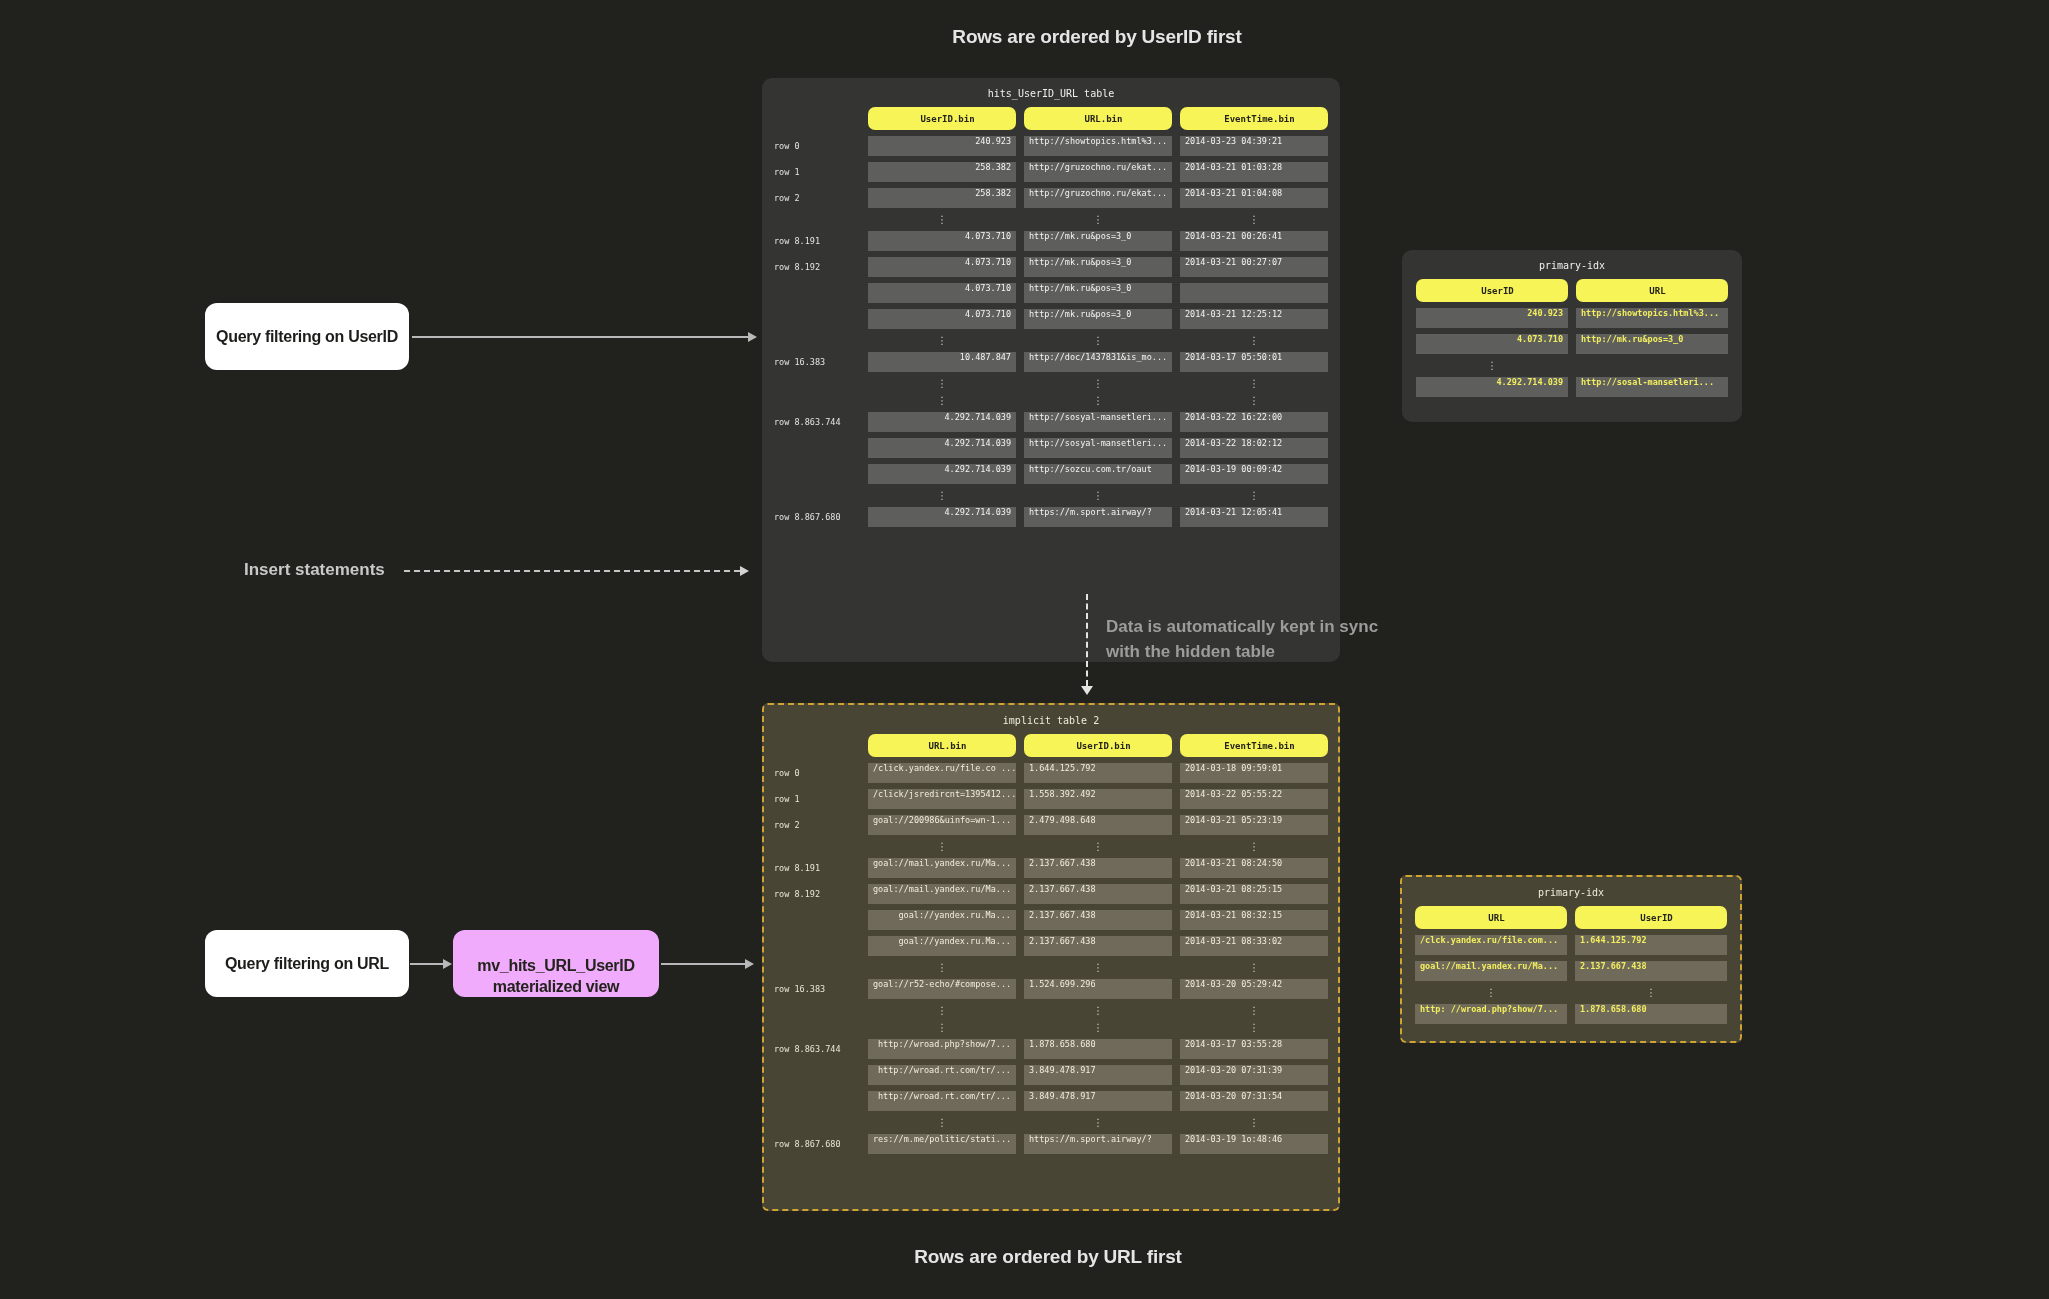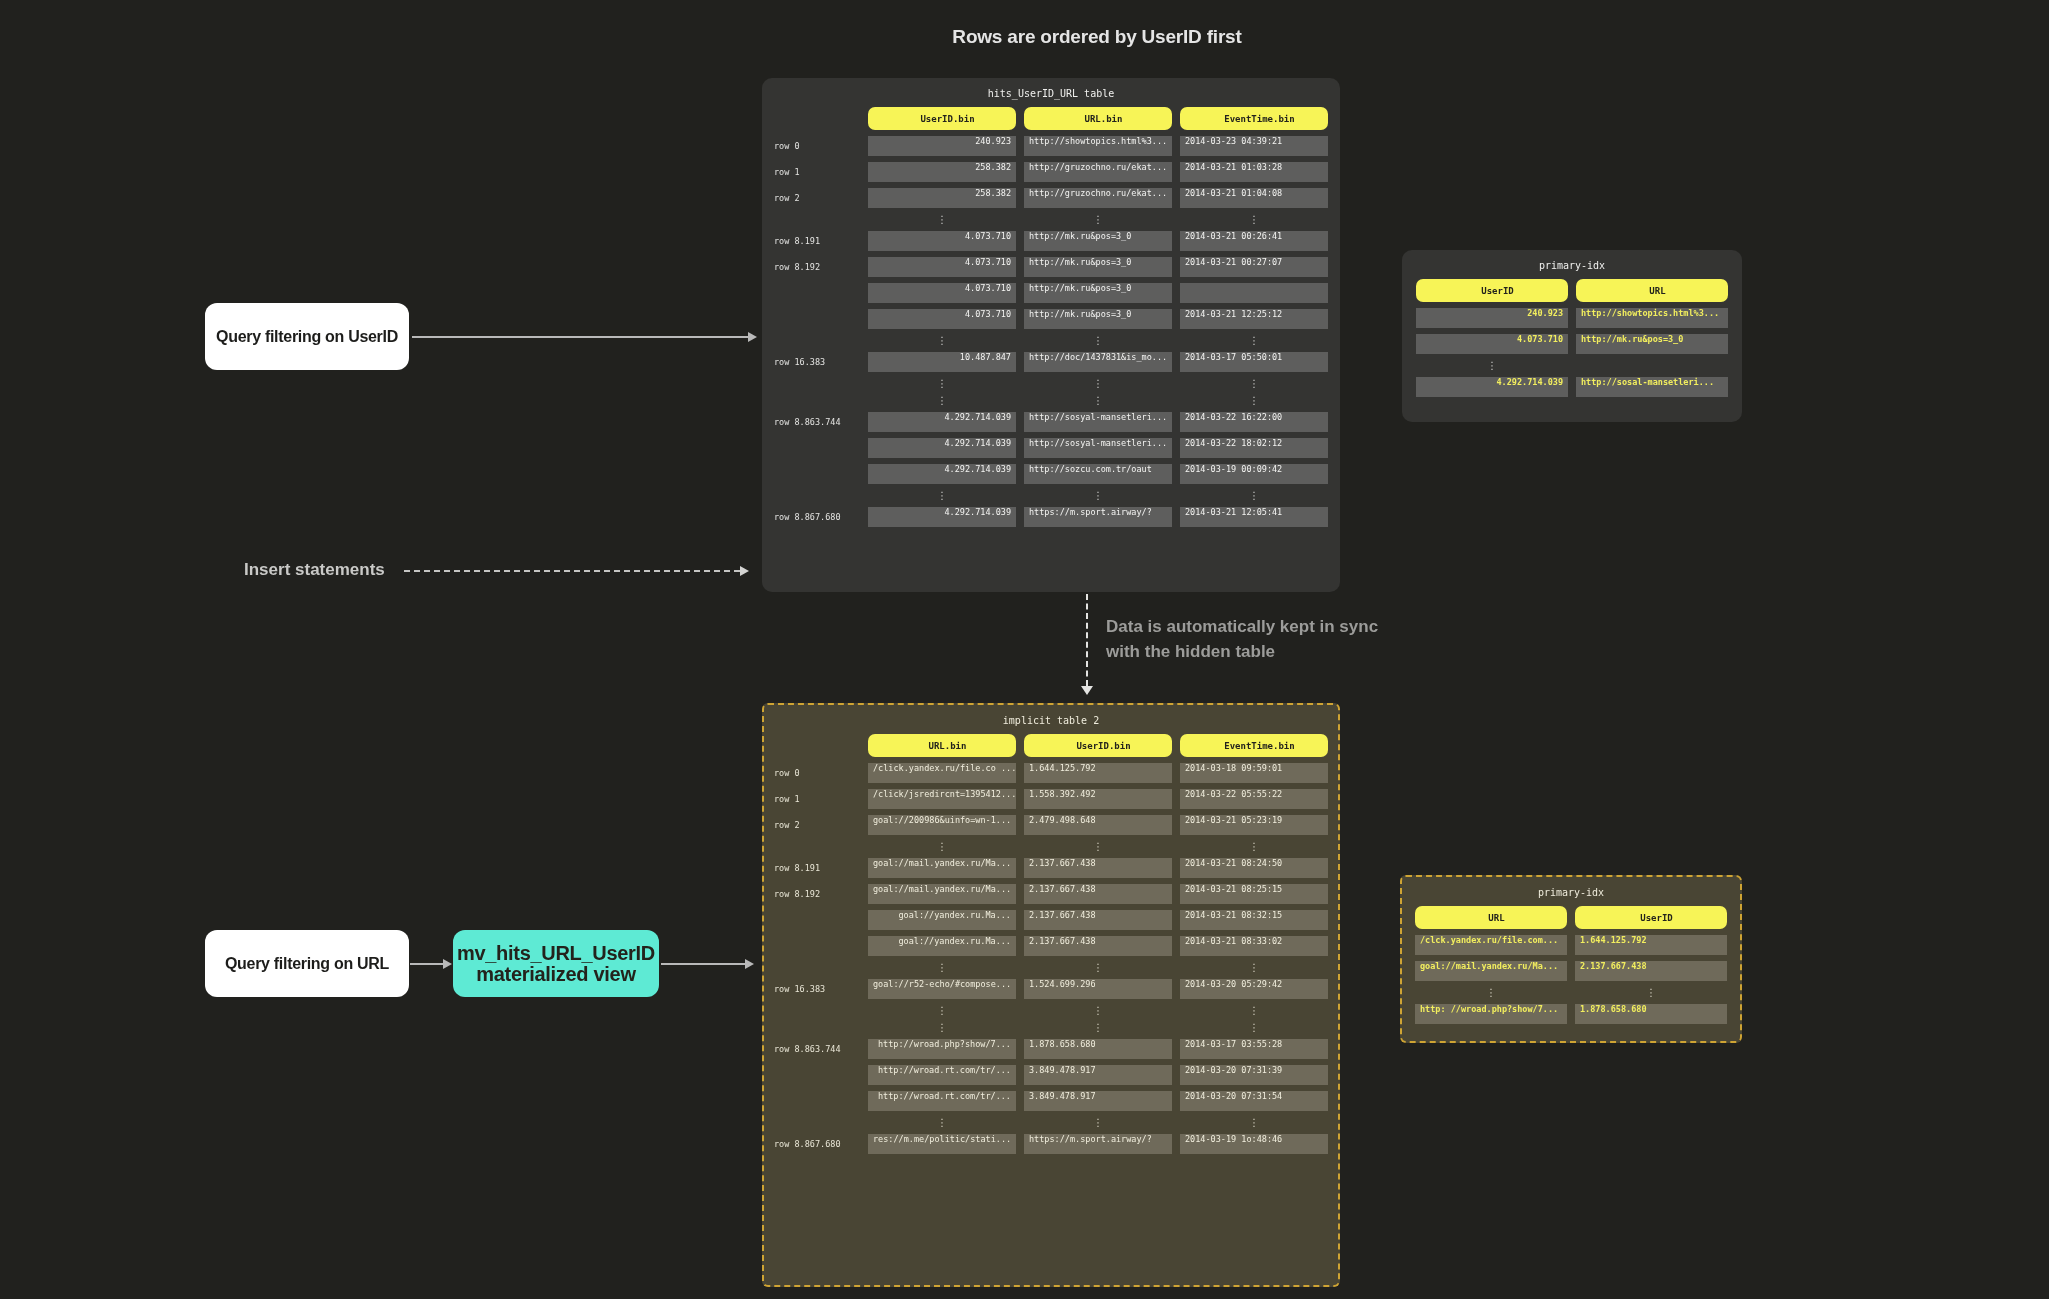--- a/index.html
+++ b/index.html
@@ -35,21 +35,21 @@
 
   .headline { position:absolute; transform:translateX(-50%); font-weight:700; font-size:19px; color:#e5e5e5;
               white-space:nowrap; letter-spacing:-0.2px; }
   .flabel { position:absolute; font-weight:700; white-space:nowrap; }
   #insert-label { left:244px; top:560px; font-size:17px; color:#c9c9c7; }
   #sync-label { left:1106px; top:614px; font-size:17px; line-height:25px; color:#9c9c9a; }
 
   .note-box { position:absolute; display:flex; flex-direction:column; align-items:center; justify-content:center;
               text-align:center; border-radius:12px; font-weight:700; box-sizing:border-box; }
   .white-box { width:204px; height:67px; background:#ffffff; color:#1d1d1b; font-size:16px; letter-spacing:-0.3px; }
-  .yellow-box { width:206px; height:67px; background:#5eead4; color:#23231c; font-size:20px; line-height:21px; letter-spacing:-0.3px; }
+  .yellow-box { width:206px; height:67px; background:#f0abfc; color:#23231c; font-size:16px; line-height:21px; letter-spacing:-0.3px;justify-content:flex-end; }
   #query-userid-box { left:205px; top:303px; }
   #query-url-box { left:205px; top:930px; }
   #mv-box { left:453px; top:930px; }
 
   .hline { position:absolute; height:0; border-top:2px solid #b9b9b9; }
   .hdash { position:absolute; height:0; border-top:2px dashed #c6c6c4; }
   .vdash { position:absolute; width:0; border-left:2px dashed #e4e4e2; }
   .tri-r { position:absolute; width:0; height:0; border-top:5px solid transparent; border-bottom:5px solid transparent;
            border-left:9px solid #b9b9b9; }
   .tri-r.lightc { border-left-color:#d4d4d2; }
@@ -57,21 +57,21 @@
            border-top:9px solid #e4e4e2; }
 </style>
 </head>
 <body>
 
 <div id="canvas">
 
   <div class="headline" style="left:1097px; top:26px;">Rows are ordered by UserID first</div>
   <div class="headline" style="left:1048px; top:1246px;">Rows are ordered by URL first</div>
 
-  <div class="panel dark" style="left:762px; top:78px; width:578px; height:514px;">
+  <div class="panel dark" style="left:762px; top:78px; width:578px; height:584px;">
     <div class="ptitle">hits_UserID_URL table</div>
     <div class="tgrid g4">
         <div class="row-label"></div>
         <div class="pill">UserID.bin</div>
         <div class="pill">URL.bin</div>
         <div class="pill">EventTime.bin</div>
         <div class="row-label">row 0</div>
         <div class="cell ar">240.923</div>
         <div class="cell al">http://showtopics.html%3...</div>
         <div class="cell al">2014-03-23 04:39:21</div>
@@ -151,21 +151,21 @@
         <div class="cell al">http://showtopics.html%3...</div>
         <div class="cell ar">4.073.710</div>
         <div class="cell al">http://mk.ru&amp;pos=3_0</div>
         <div class="dots">⋮</div>
         <div class="dots"></div>
         <div class="cell ar">4.292.714.039</div>
         <div class="cell al">http://sosal-mansetleri...</div>
       </div>
   </div>
 
-  <div class="panel olive" style="left:762px; top:703px; width:578px; height:584px;">
+  <div class="panel olive" style="left:762px; top:703px; width:578px; height:508px;">
     <div class="ptitle">implicit table 2</div>
     <div class="tgrid g4">
         <div class="row-label"></div>
         <div class="pill">URL.bin</div>
         <div class="pill">UserID.bin</div>
         <div class="pill">EventTime.bin</div>
         <div class="row-label">row 0</div>
         <div class="cell al">/click.yandex.ru/file.co ...</div>
         <div class="cell al">1.644.125.792</div>
         <div class="cell al">2014-03-18 09:59:01</div>

